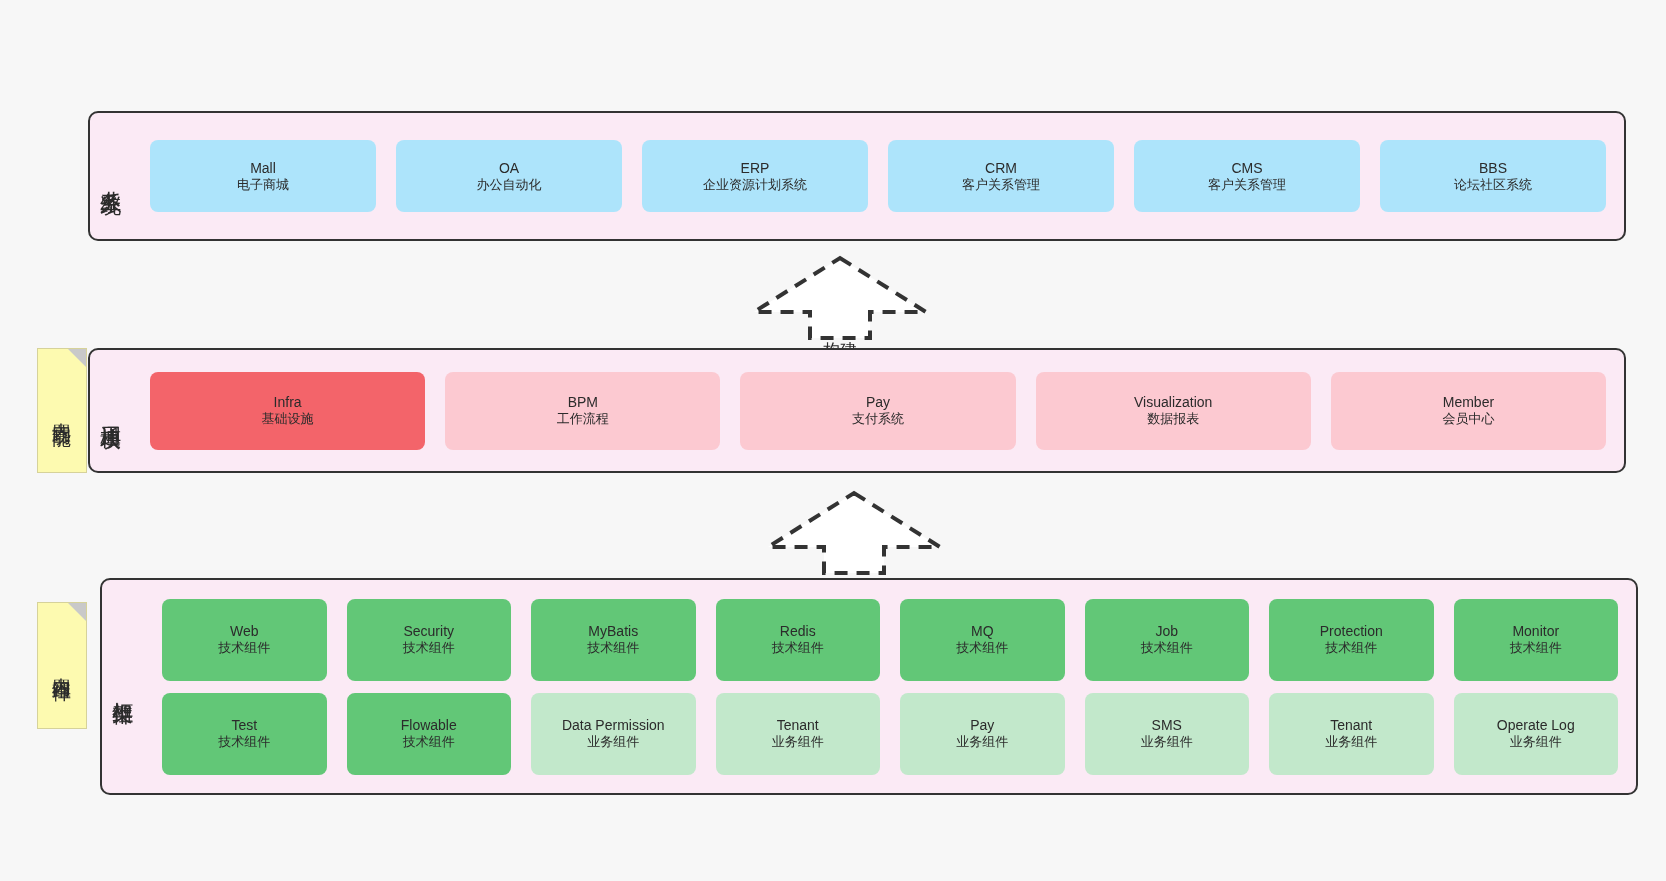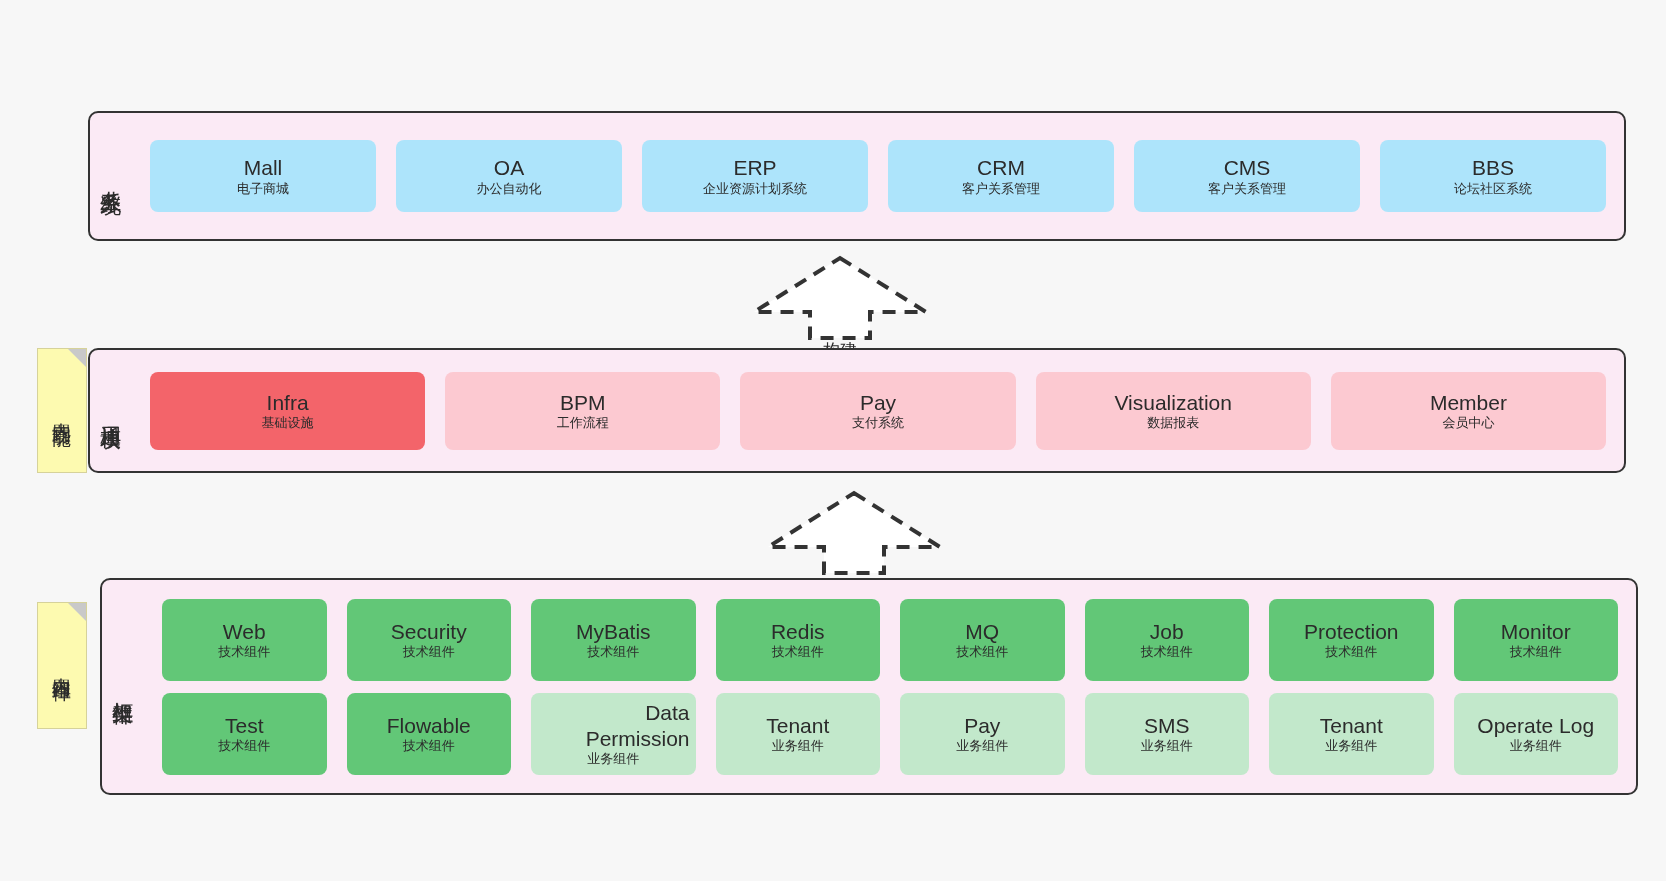--- a/index.html
+++ b/index.html
@@ -68,23 +68,22 @@
     display: flex;
     flex-direction: column;
     align-items: center;
     justify-content: center;
     text-align: center;
     color: #2b2b2b;
     box-sizing: border-box;
     padding: 4px 6px;
   }
   .box .en {
-    font-size: 21px;
+    font-size: 14px;
     line-height: 1.22;
-    text-align: right;
   }
   .box .cn {
     font-size: 13px;
     line-height: 1.22;
   }
   .box.blue  { background: #ade4fb; }
   .box.red   { background: #f3646a; }
   .box.pink  { background: #fcc9d1; }
   .box.green { background: #62c777; }
   .box.lgreen{ background: #c2e8cb; }

